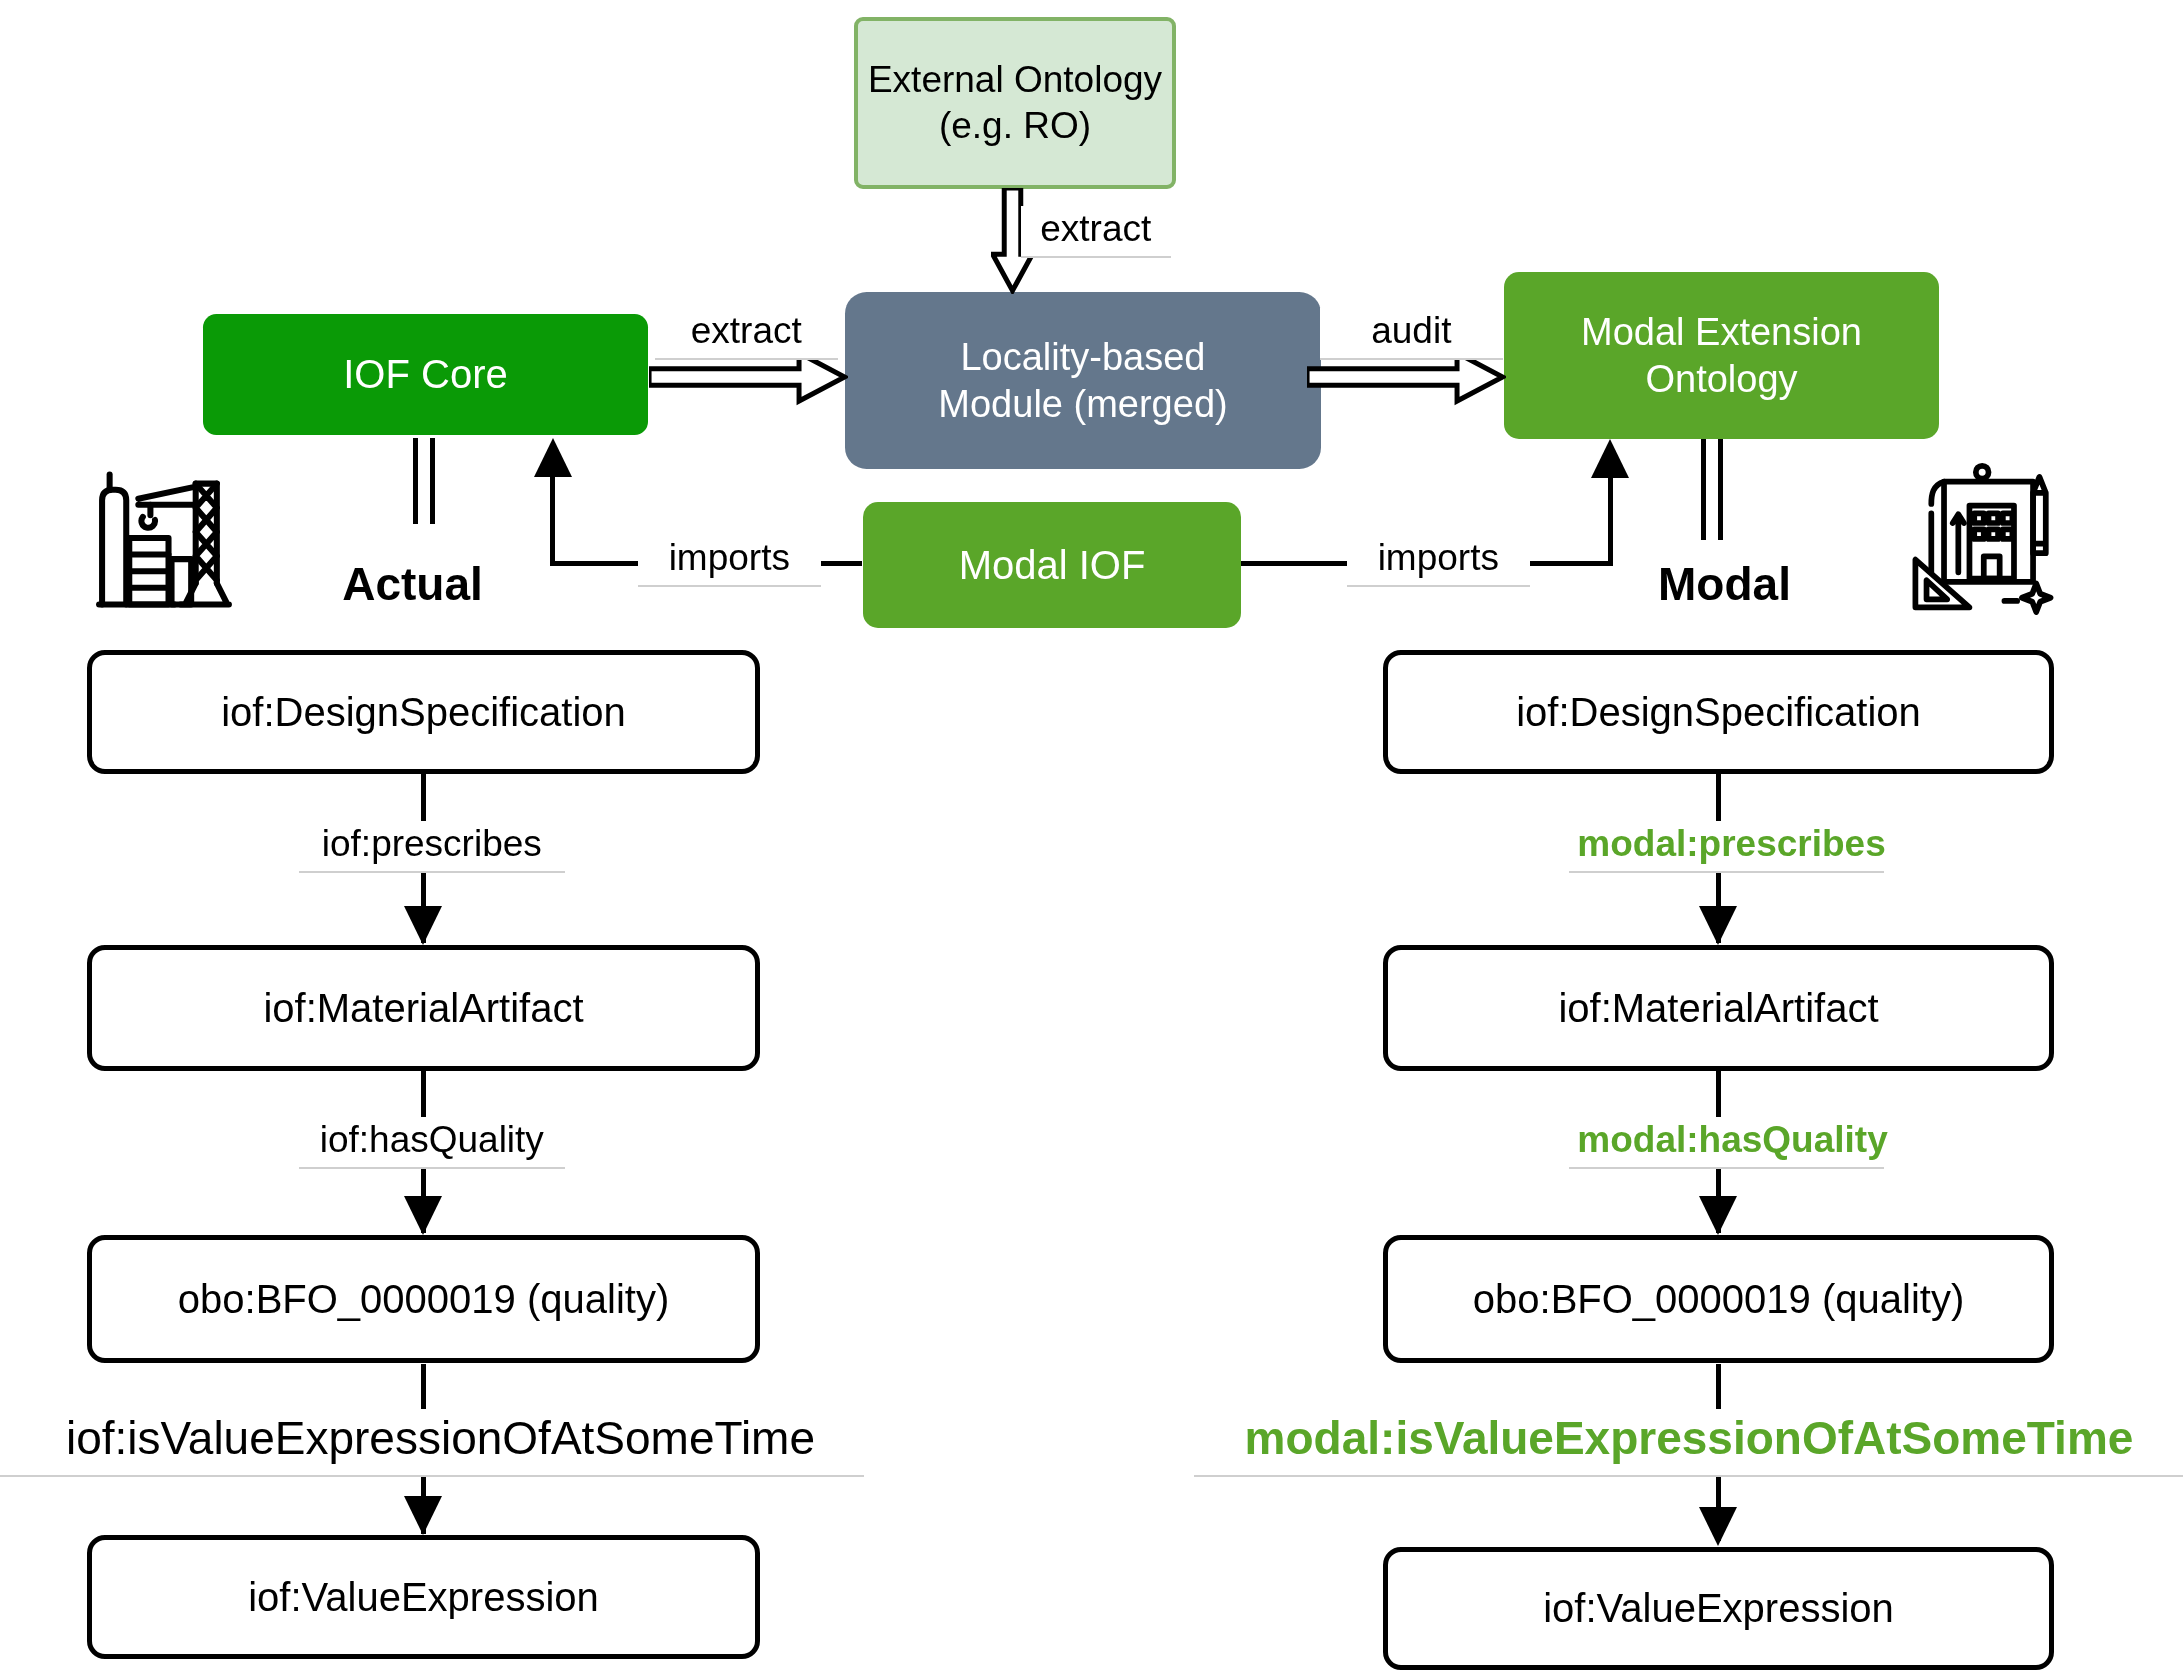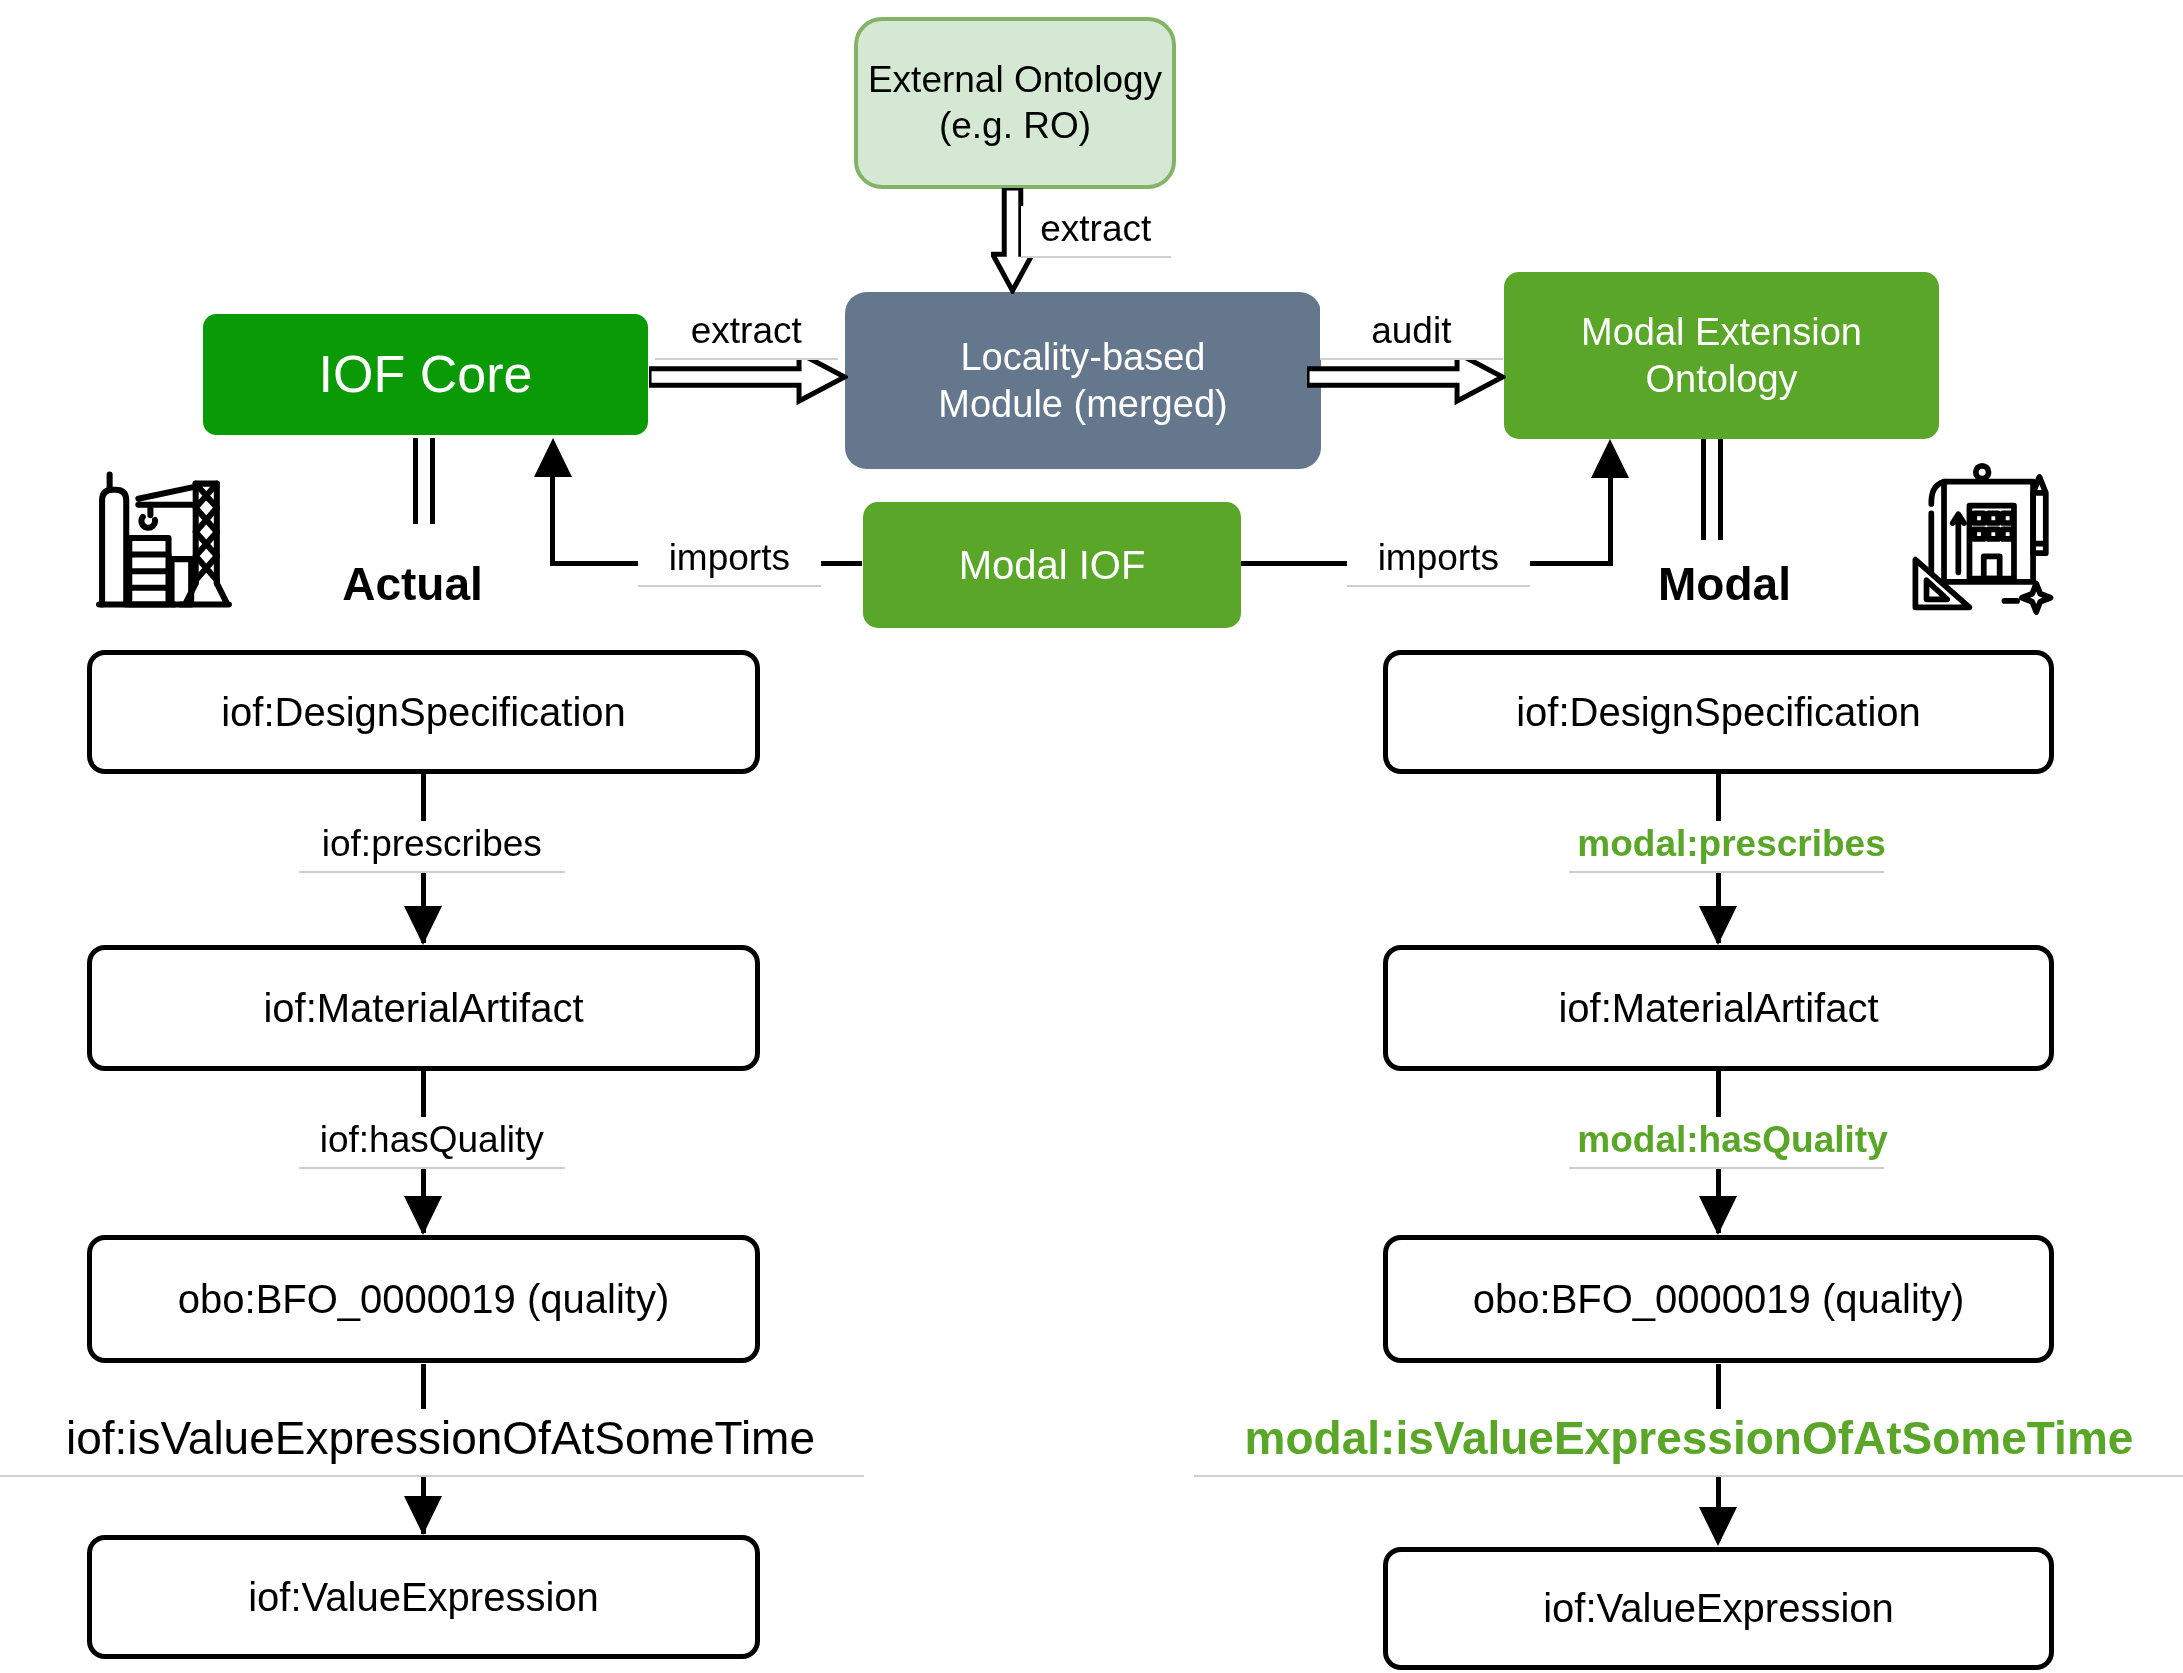--- a/index.html
+++ b/index.html
@@ -12,22 +12,22 @@
     --ink:#000000;
   }
   html,body{margin:0;padding:0;background:#ffffff;}
   body{font-family:"Liberation Sans","DejaVu Sans",sans-serif;}
   .canvas{position:relative;width:2183px;height:1674px;background:#fff;overflow:hidden;}
 
   
   .node{position:absolute;display:flex;flex-direction:column;align-items:center;justify-content:center;
         text-align:center;box-sizing:border-box;line-height:1.22;}
   .node-external{background:var(--green-light-fill);border:4.1px solid var(--green-light-border);
-        border-radius:28px;color:#000;font-size:37px;}
-  .node-dgreen{background:var(--green-dark);border-radius:13.3px;color:#fff;font-size:52px;}
+        border-radius:9px;color:#000;font-size:37px;}
+  .node-dgreen{background:var(--green-dark);border-radius:13.3px;color:#fff;font-size:40px;}
   .node-gray{background:var(--gray-fill);border-radius:21.6px;color:#fff;font-size:38px;}
   .node-mgreen{background:var(--green-modal);border-radius:15px;color:#fff;font-size:38px;}
   .cbox{position:absolute;background:#fff;border:5.8px solid #000;border-radius:18px;
         display:flex;align-items:center;justify-content:center;font-size:40px;color:#000;box-sizing:border-box;}
 
   
   .vline{position:absolute;width:5px;background:var(--ink);}
   .hline{position:absolute;height:5px;background:var(--ink);}
   .arr-down{position:absolute;width:0;height:0;border-left:19px solid transparent;
         border-right:19px solid transparent;border-top:39px solid var(--ink);}

